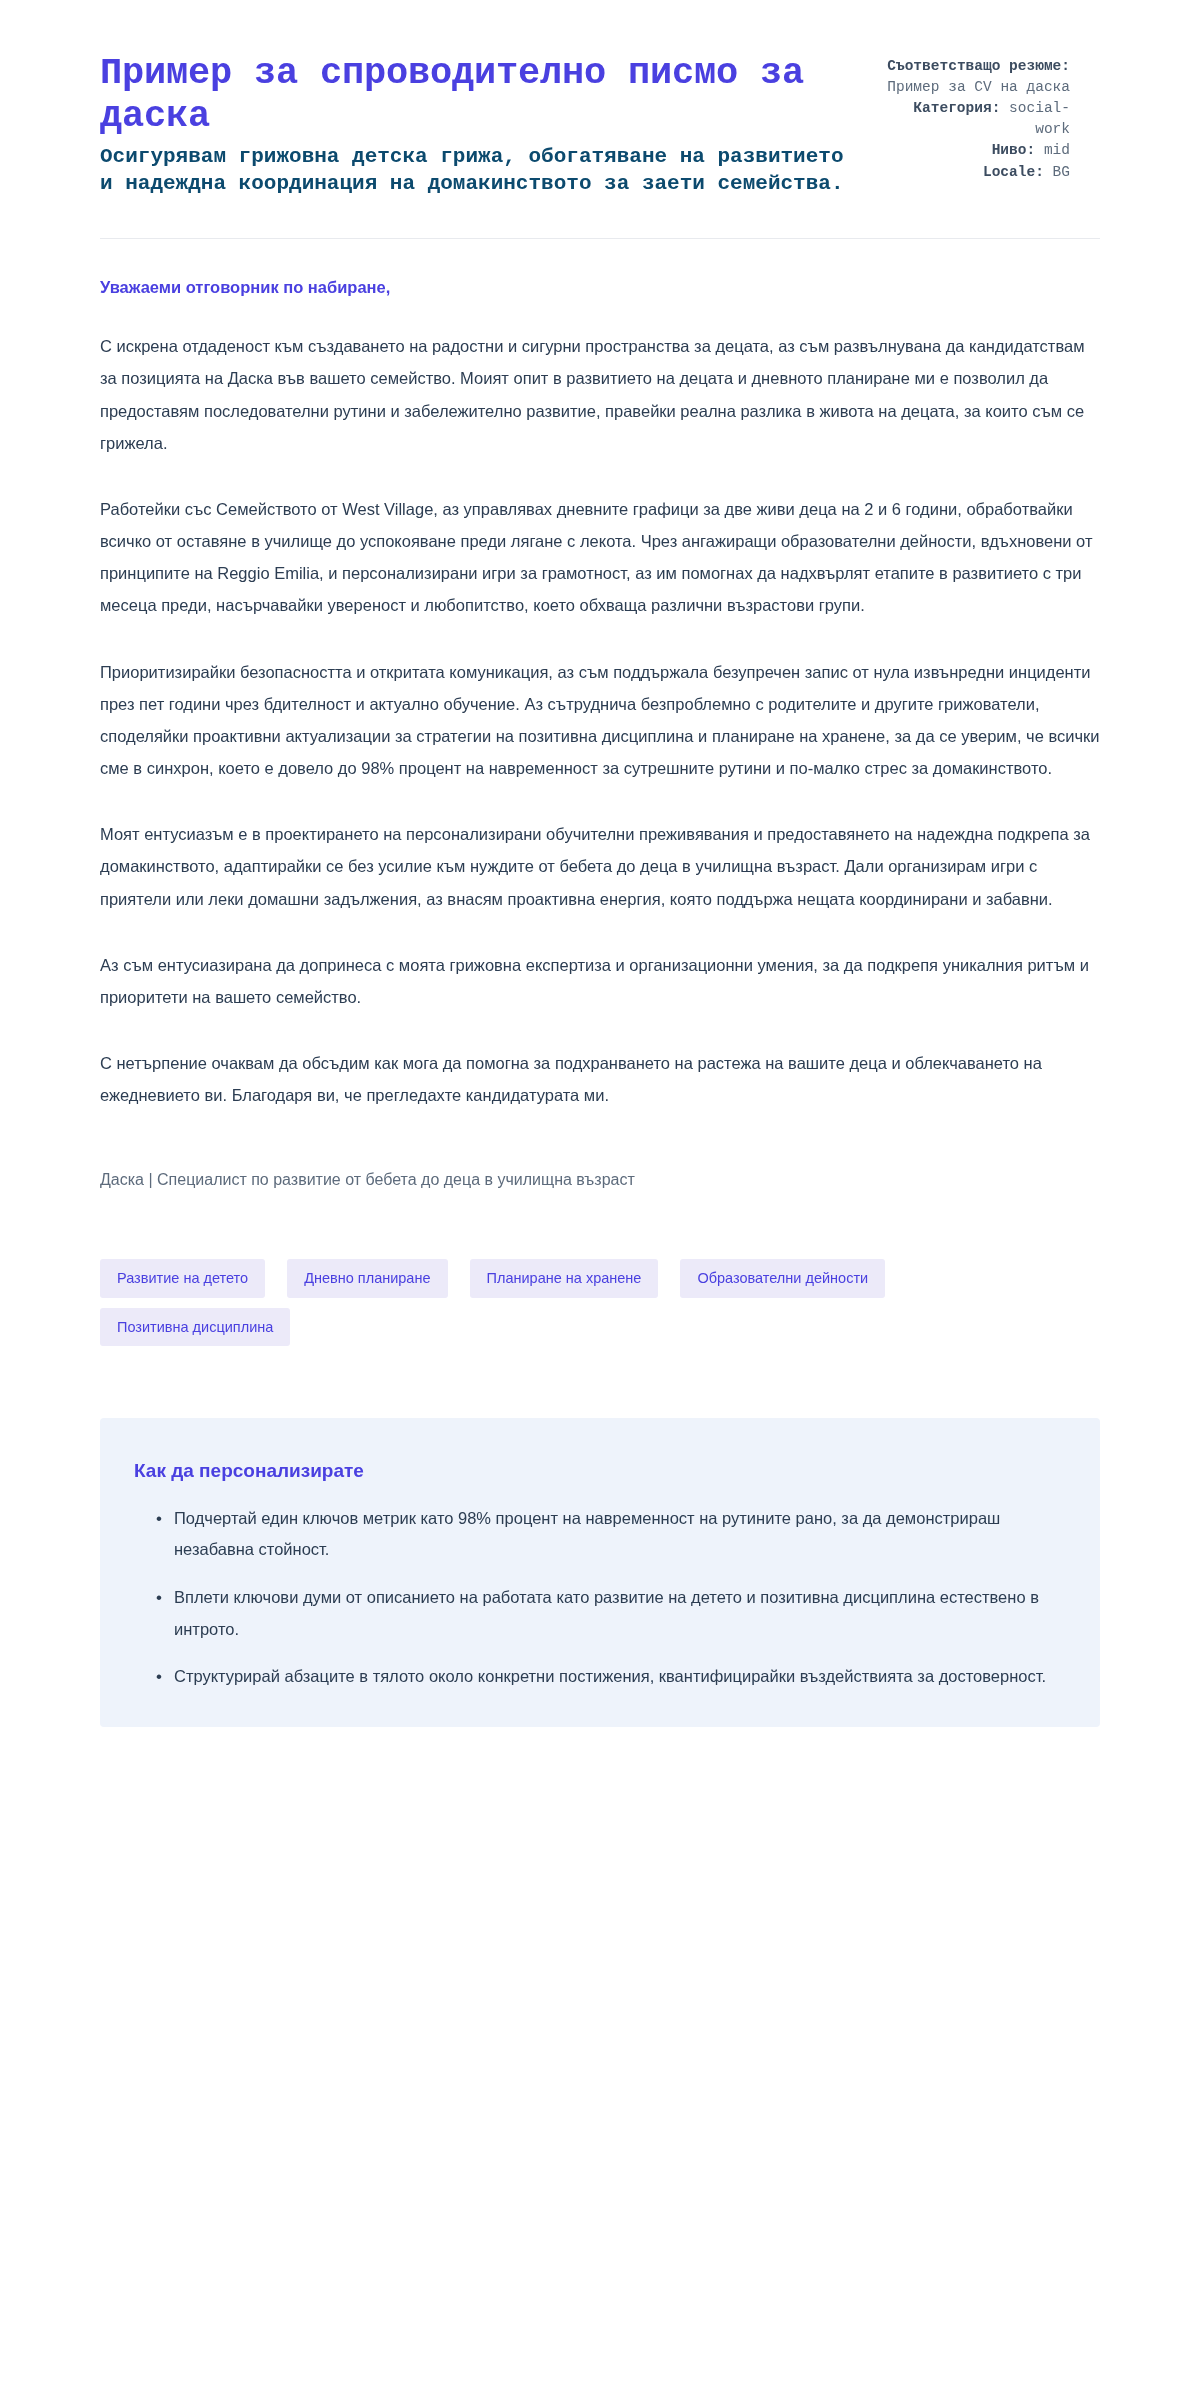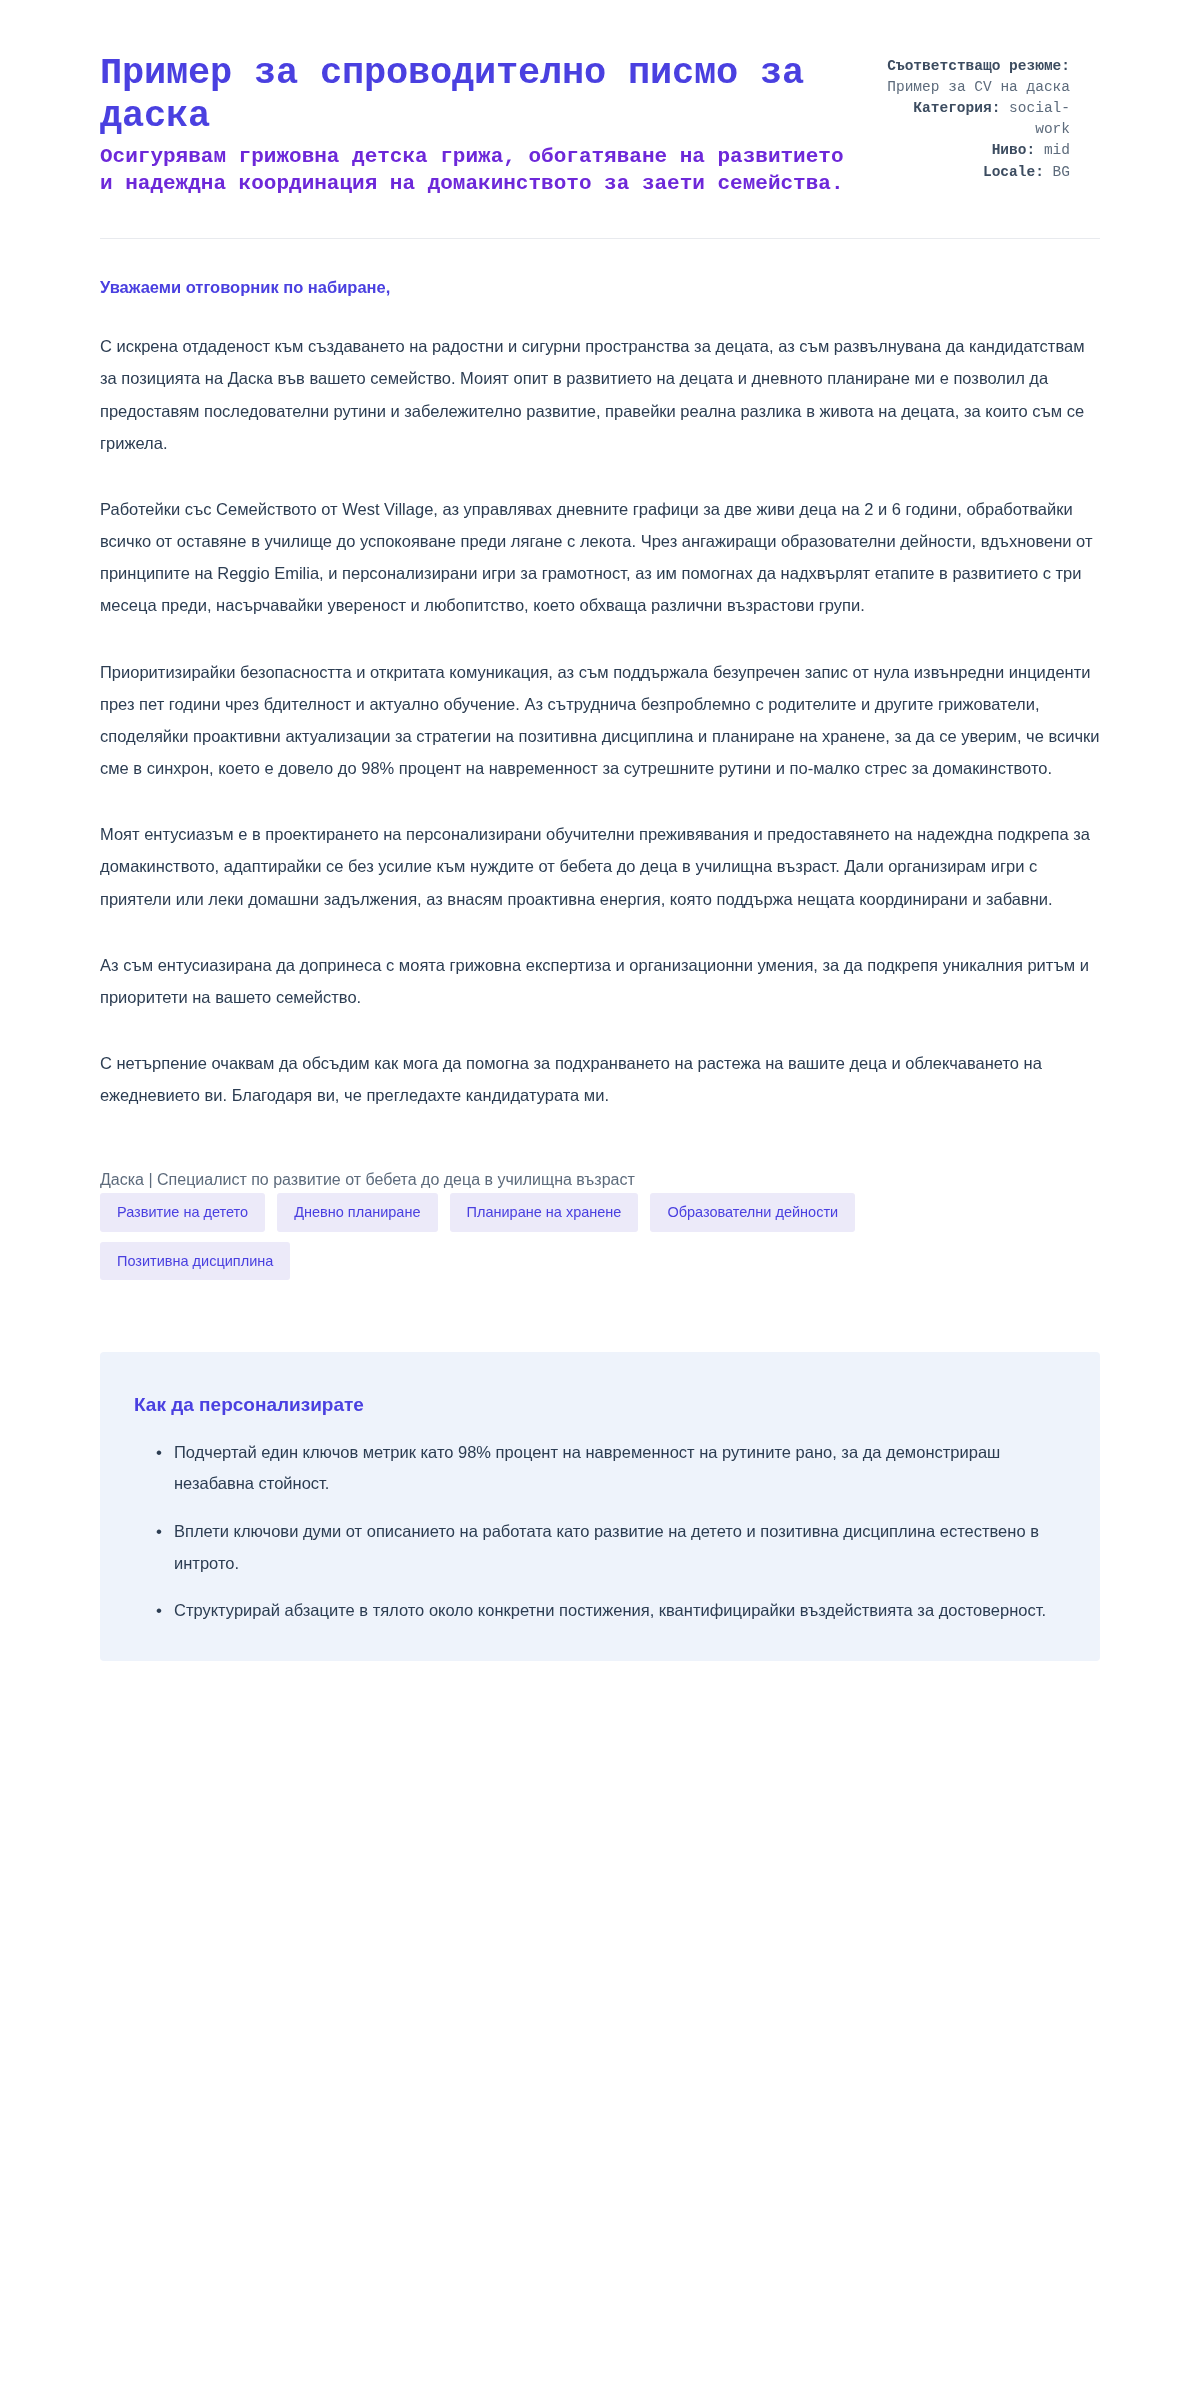--- a/index.html
+++ b/index.html
@@ -31,21 +31,21 @@
     line-height: 1.17;
     font-weight: bold;
     color: #4a40e0;
     letter-spacing: -0.2px;
   }
   .doc-subtitle {
     margin: 4px 0 0 0;
     font-size: 21px;
     line-height: 1.33;
     font-weight: bold;
-    color: #6d28d9;
+    color: #0c4a6e;
   }
   .header-meta {
     flex: 0 0 auto;
     width: 190px;
     text-align: right;
     font-size: 14.5px;
     line-height: 1.42;
     color: #5d6b7c;
     padding-top: 4px;
   }
@@ -85,23 +85,24 @@
   }
   .sig-role {
     margin-top: 0;
     font-size: 16px;
     color: #5d6b7c;
     line-height: 1.6;
   }
 
   
   .tags {
+    margin-top: 66px;
     display: flex;
     flex-wrap: wrap;
-    gap: 10px 12px;
+    gap: 10px 22px;
     max-width: 950px;
   }
   .tag {
     background: #eceaf9;
     color: #4a40e0;
     font-size: 14.5px;
     line-height: 1;
     padding: 12px 17px;
     border-radius: 3px;
     white-space: nowrap;

